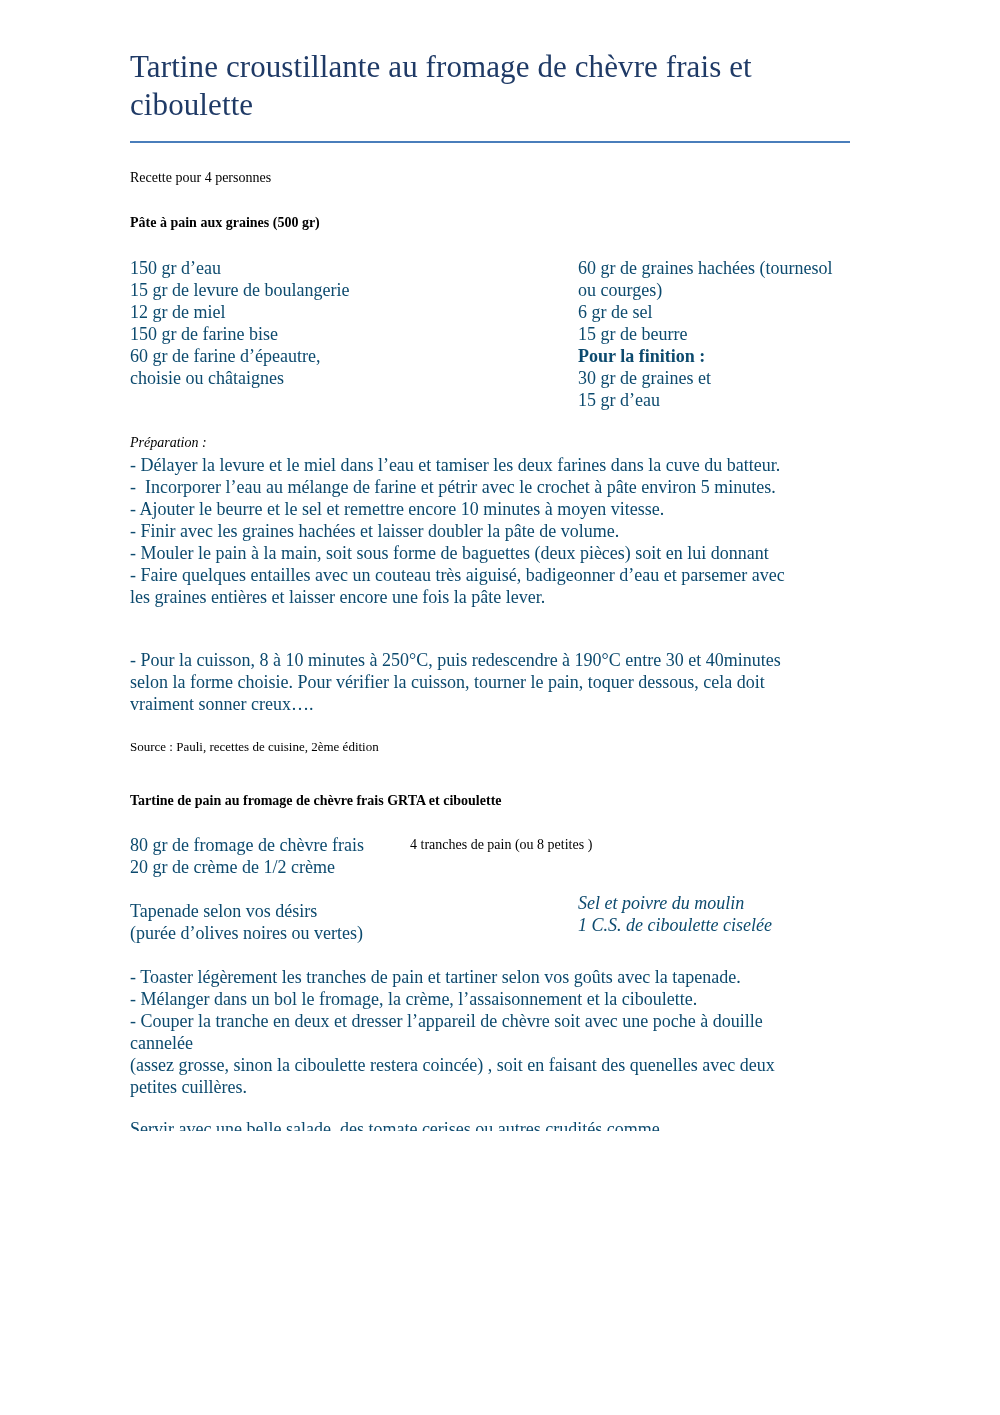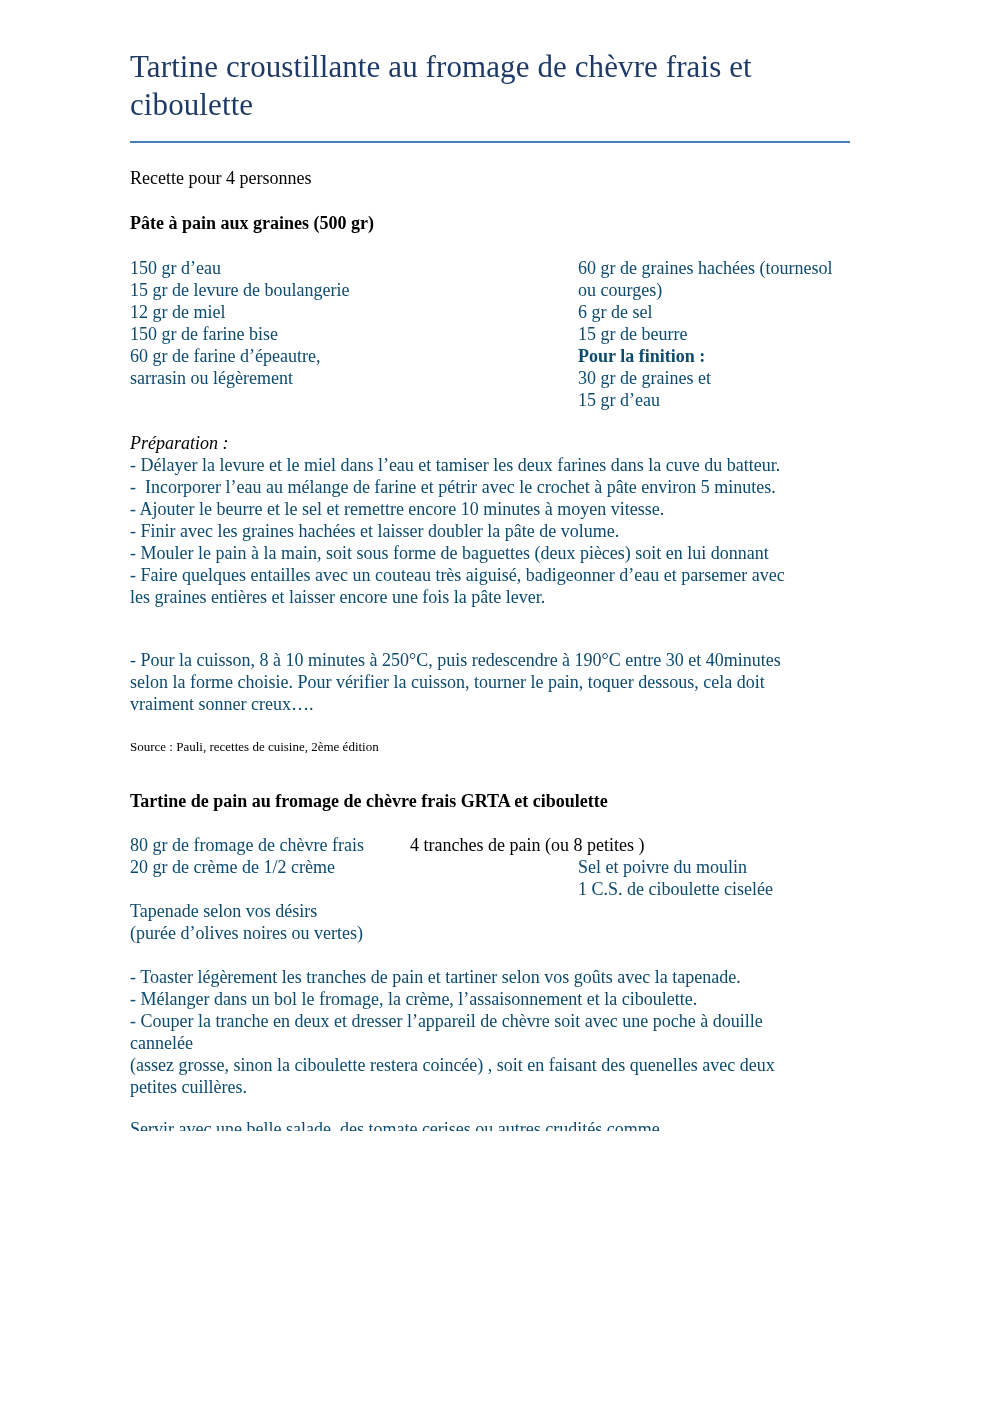--- a/index.html
+++ b/index.html
@@ -37,21 +37,21 @@
     left: 130px;
     top: 141px;
     width: 720px;
     height: 2px;
     background: #4a7ebb;
   }
 
   
   .line {
     position: absolute;
-    font-size: 18px;
+    font-size: 14px;
     line-height: 22px;
     white-space: pre;
     color: #000000;
   }
   .blk {
     position: absolute;
     font-size: 18px;
     line-height: 22px;
     color: #0c4a6e;
   }
@@ -90,21 +90,21 @@
   <div class="line" style="left:130px; top:167px;">Recette pour 4 personnes</div>
 
   <div class="line bold" style="left:130px; top:212px;">Pâte à pain aux graines (500 gr)</div>
 
   <div class="blk col-left" style="top:257px;">
     <div>150 gr d’eau</div>
     <div>15 gr de levure de boulangerie</div>
     <div>12 gr de miel</div>
     <div>150 gr de farine bise</div>
     <div>60 gr de farine d’épeautre,</div>
-    <div>sarrasin ou légèrement</div>
+    <div>choisie ou châtaignes</div>
   </div>
 
   <div class="blk col-right" style="top:257px;">
     <div>60 gr de graines hachées (tournesol</div>
     <div>ou courges)</div>
     <div>6 gr de sel</div>
     <div>15 gr de beurre</div>
     <div class="bold">Pour la finition :</div>
     <div>30 gr de graines et</div>
     <div>15 gr d’eau</div>
@@ -132,21 +132,21 @@
 
   <div class="line bold" style="left:130px; top:790px;">Tartine de pain au fromage de chèvre frais GRTA et ciboulette</div>
 
   <div class="blk" style="left:130px; top:834px;">
     <div>80 gr de fromage de chèvre frais</div>
     <div>20 gr de crème de 1/2 crème</div>
   </div>
 
   <div class="line" style="left:410px; top:834px;">4 tranches de pain (ou 8 petites )</div>
 
-  <div class="blk" style="left:578px; top:856px;">
+  <div class="blk" style="left:578px; top:892px;font-style:italic;">
     <div>Sel et poivre du moulin</div>
     <div>1 C.S. de ciboulette ciselée</div>
   </div>
 
   <div class="blk" style="left:130px; top:900px;">
     <div>Tapenade selon vos désirs</div>
     <div>(purée d’olives noires ou vertes)</div>
   </div>
 
   <div class="blk" style="left:130px; top:966px;">

